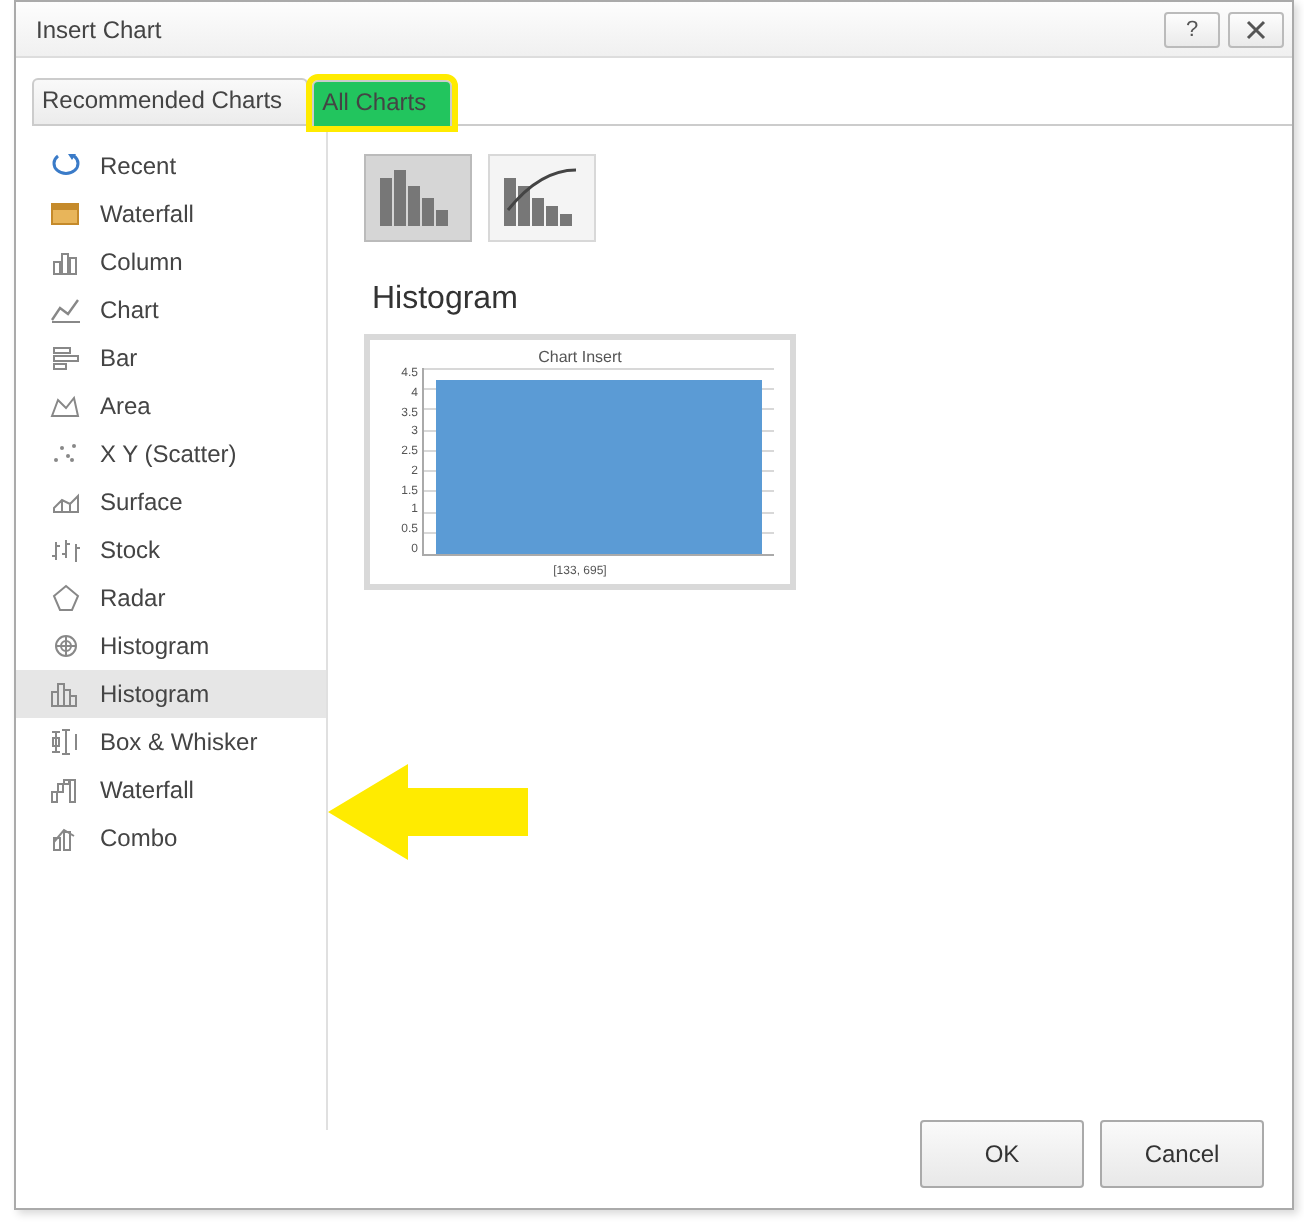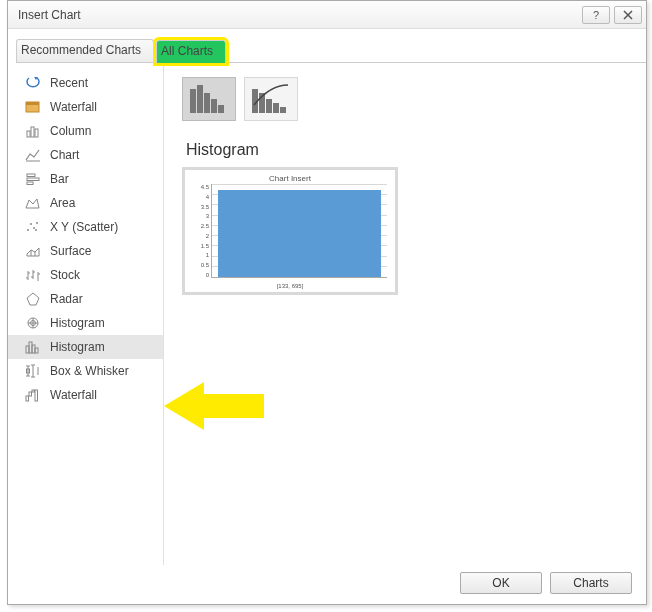--- a/index.html
+++ b/index.html
@@ -86,21 +86,21 @@
   }
   .preview .grid { position: absolute; left:0; right:0; background:#d8d8d8; height:1px; }
   .preview .xax {
     position: absolute; left: 0; right: 0; bottom: 3px;
     text-align: center; font-size: 6px; color: #555;
   }
   .footer {
     position: absolute; right: 14px; bottom: 10px; display: flex; gap: 8px;
   }
   .btn {
-    width: 82px; height: 22px; font-size: 12px; color: #333;
+    width: 82px; height: 34px; font-size: 12px; color: #333;
     background: linear-gradient(#fafafa,#e8e8e8);
     border: 1px solid #aaa; border-radius: 2px;
     display: flex; align-items: center; justify-content: center; cursor: default;
   }
   .arrow {
     position: absolute; left: 164px; top: 378px;
     width: 100px; height: 56px; pointer-events: none;
   }
 </style>
 </head>
@@ -249,20 +249,30 @@
       <div class="cat">
         <span class="ci">
             <svg viewBox="0 0 16 14">
               <rect x="1" y="8" width="2.5" height="5" stroke="#888" fill="none"></rect>
               <rect x="4" y="4" width="2.5" height="4" stroke="#888" fill="none"></rect>
               <rect x="7" y="2" width="2.5" height="2" stroke="#888" fill="none"></rect>
               <rect x="10" y="2" width="2.5" height="11" stroke="#888" fill="none"></rect>
             </svg>
           </span>
         <span>Waterfall</span>
+      </div>
+      <div class="cat">
+        <span class="ci">
+            <svg viewBox="0 0 16 14">
+              <rect x="2" y="7" width="3" height="6" stroke="#888" fill="none"></rect>
+              <rect x="7" y="4" width="3" height="9" stroke="#888" fill="none"></rect>
+              <path d="M2 9 L7 3 L12 6" stroke="#888" fill="none"></path>
+            </svg>
+          </span>
+        <span>Combo</span>
       </div>
     </div>
 
     <div class="main">
       <div class="subtype-row">
         <div class="subtype active">
           <svg viewBox="0 0 42 32">
               <rect x="2" y="6" width="6" height="24" fill="#777"></rect>
               <rect x="9" y="2" width="6" height="28" fill="#777"></rect>
               <rect x="16" y="10" width="6" height="20" fill="#777"></rect>
@@ -310,20 +320,20 @@
             <div class="grid" style="top:88%"></div>
           <div class="bar"></div>
         </div>
         <div class="xax">[133, 695]</div>
       </div>
     </div>
   </div>
 
   <div class="footer">
     <div class="btn">OK</div>
-    <div class="btn">Charts</div>
+    <div class="btn">Cancel</div>
   </div>
 
 </div>
 
 <svg class="arrow" viewBox="0 0 100 56">
   <path d="M0 28 L40 4 L40 16 L100 16 L100 40 L40 40 L40 52 Z" fill="#ffeb00"></path>
 </svg>
 
 </body></html>

